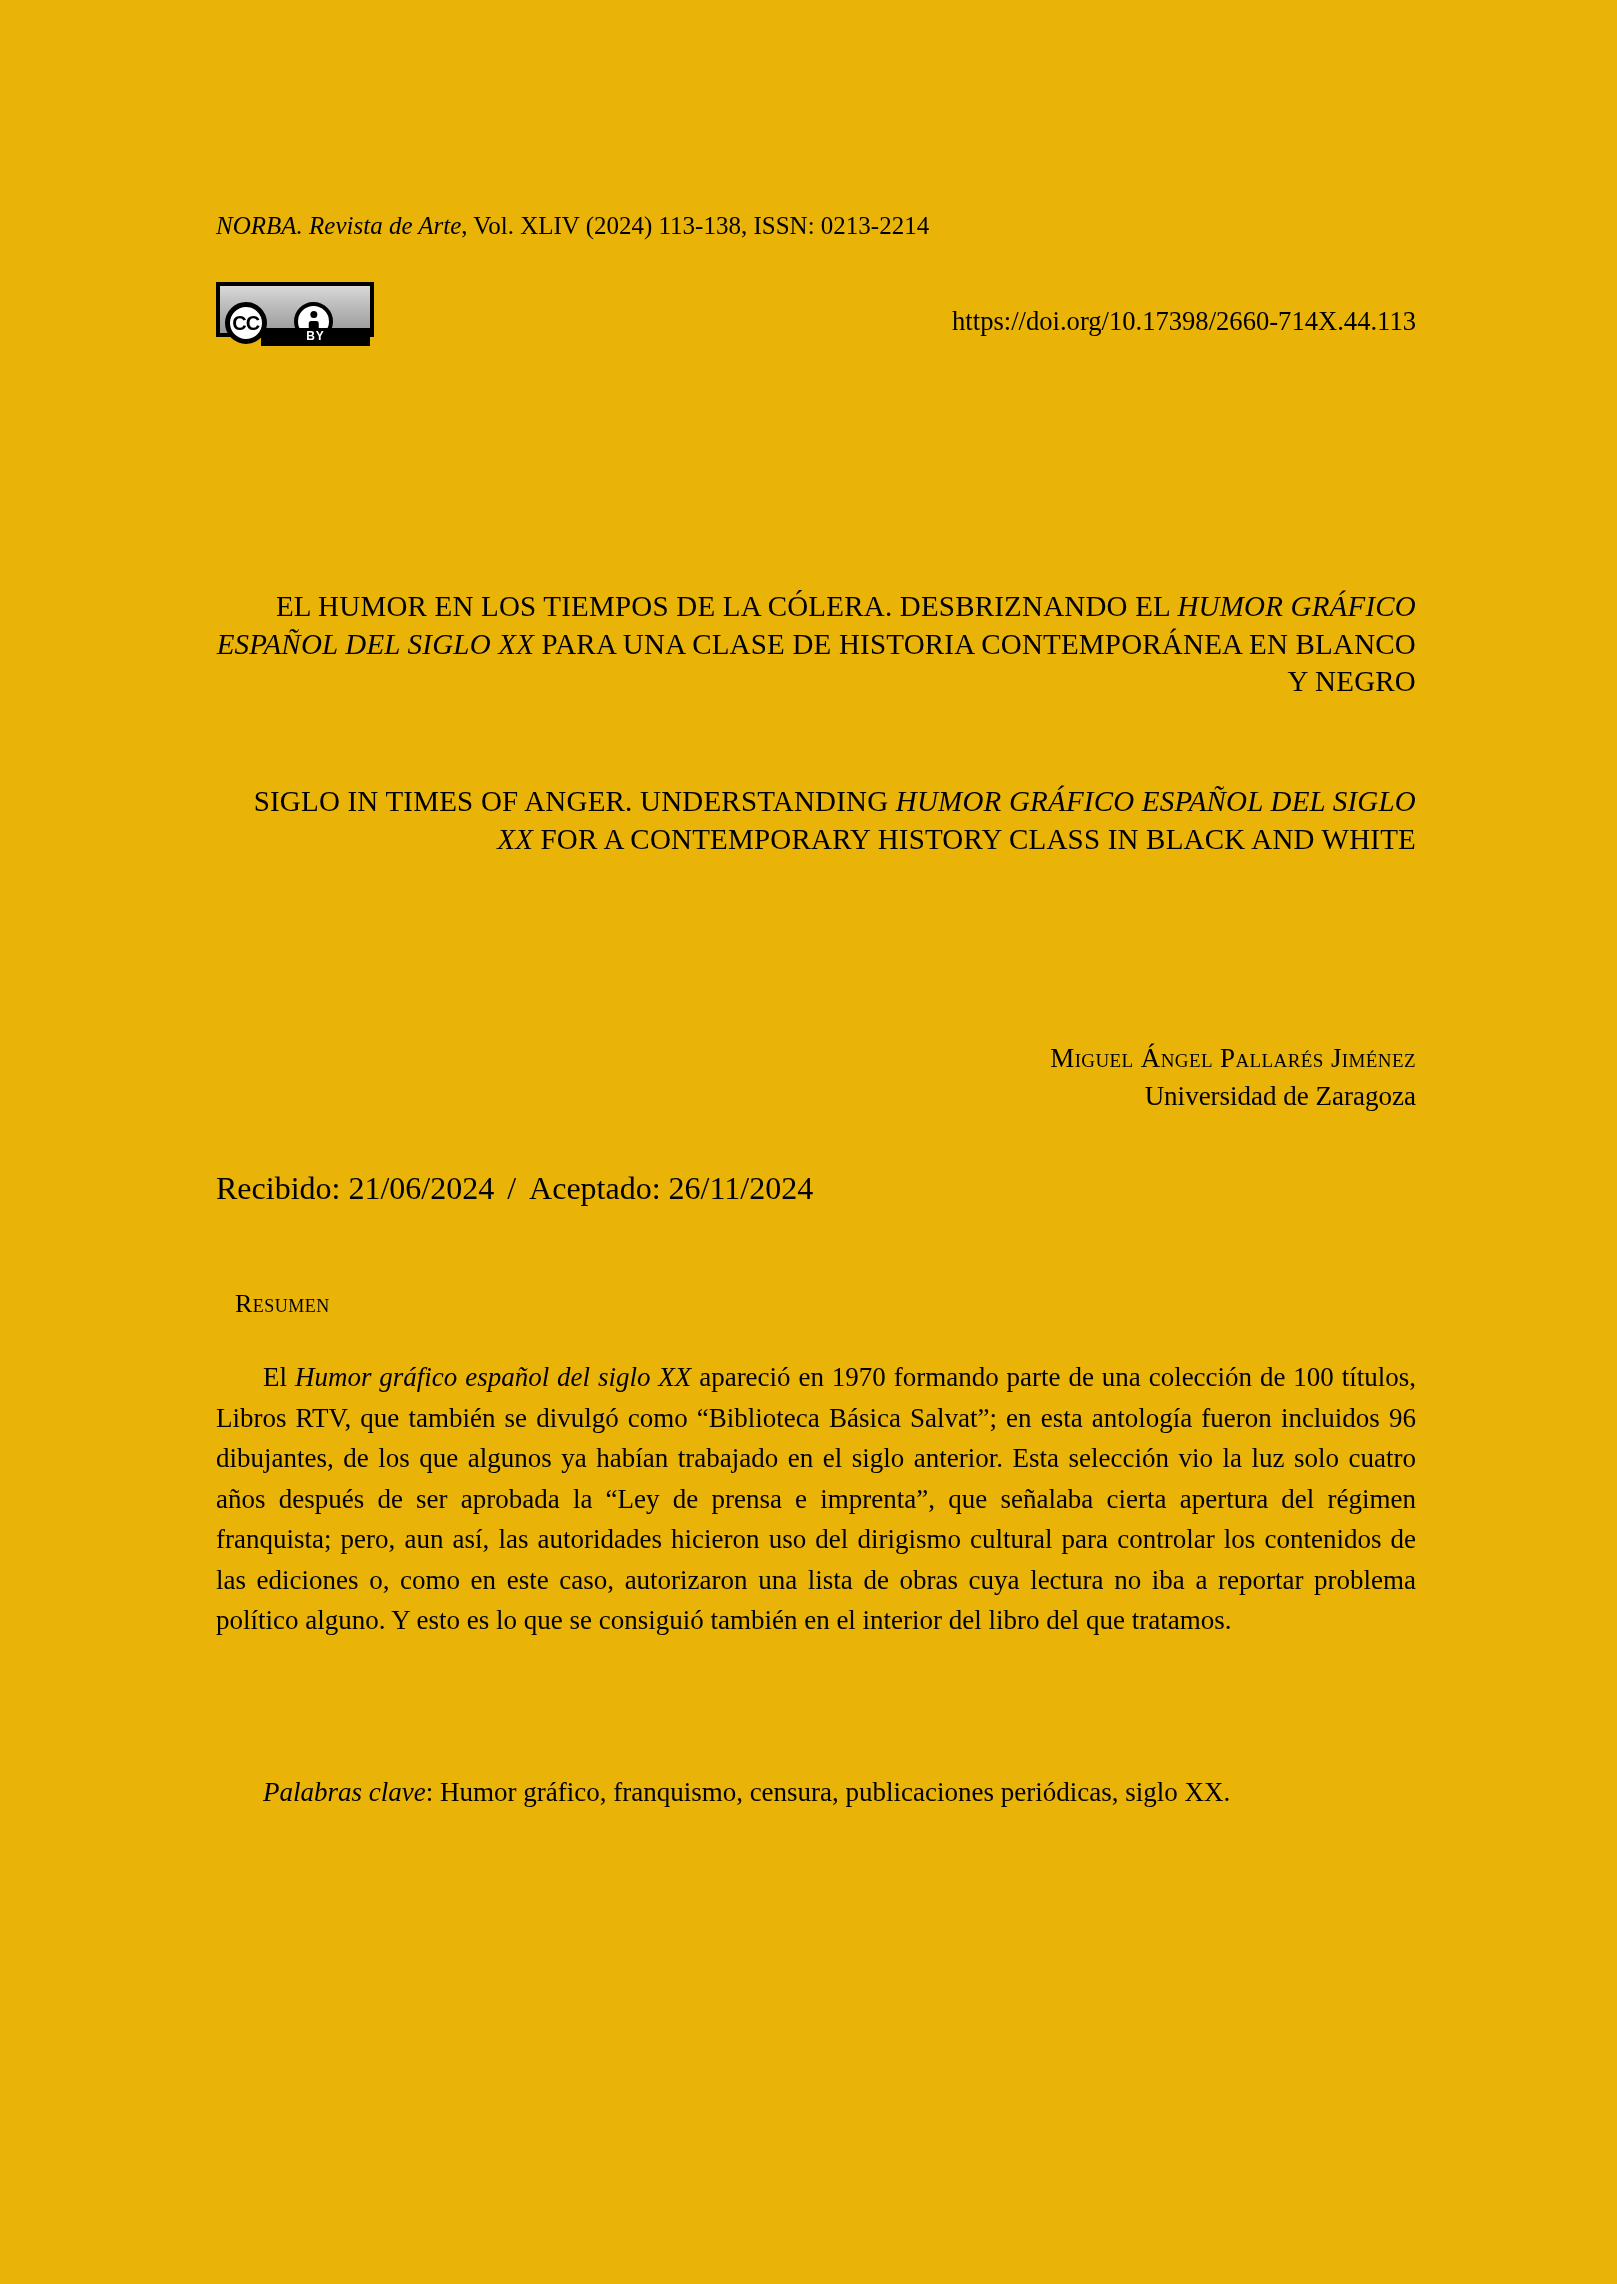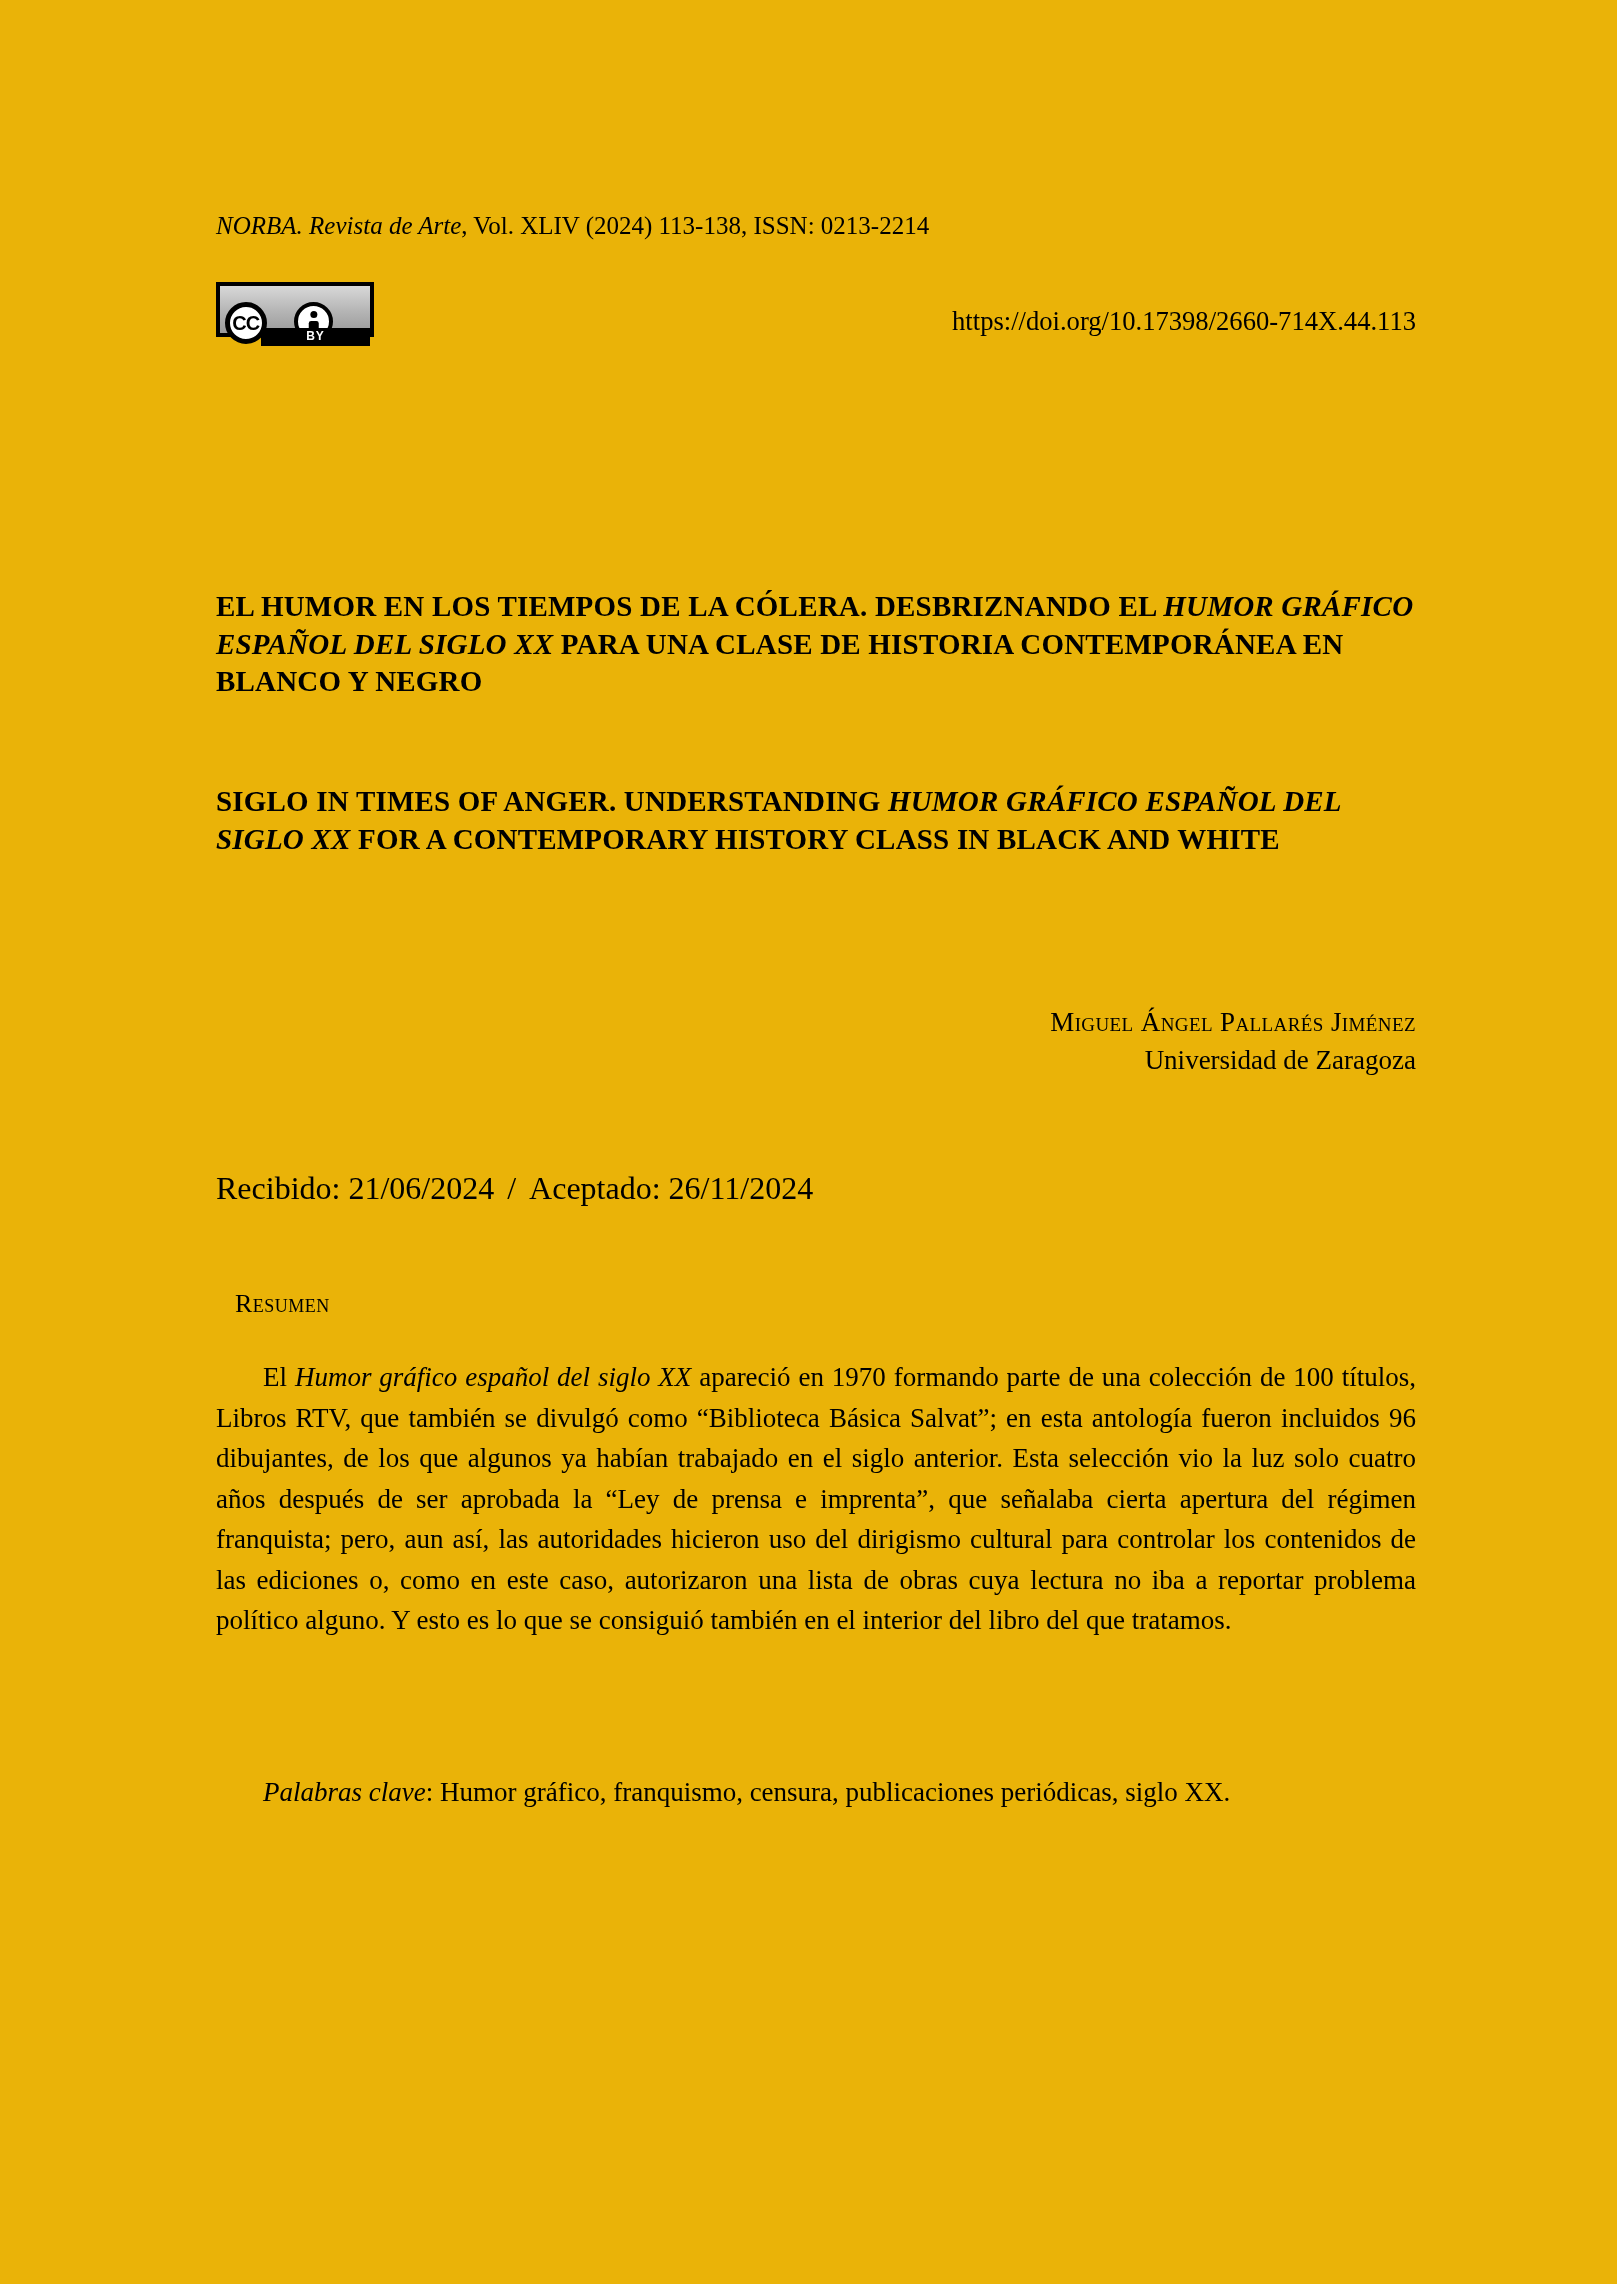--- a/index.html
+++ b/index.html
@@ -133,22 +133,22 @@
     text-align: right;
     font-size: 26.6px;
     white-space: nowrap;
   }
 
   
   .title-block {
     position: absolute;
     left: 0;
     width: 1200px;
-    text-align: left;
-    font-weight: bold;
+    text-align: right;
+    font-weight: normal;
     font-size: 29px;
     line-height: 1.30;
     letter-spacing: 0.2px;
   }
   .title-es { top: 588px; }
   .title-en { top: 783px; }
   .title-block .it { font-style: italic; }
 
   
   .author-block {
@@ -156,20 +156,21 @@
     left: 0;
     top: 1003px;
     width: 1200px;
     text-align: right;
     font-size: 27px;
     line-height: 1.42;
   }
   .author-name {
     font-variant: small-caps;
     letter-spacing: 0.4px;
+    margin-top: 36px;
   }
 
   
   .dates {
     position: absolute;
     left: 0;
     top: 1170px;
     font-size: 32px;
     white-space: nowrap;
   }

